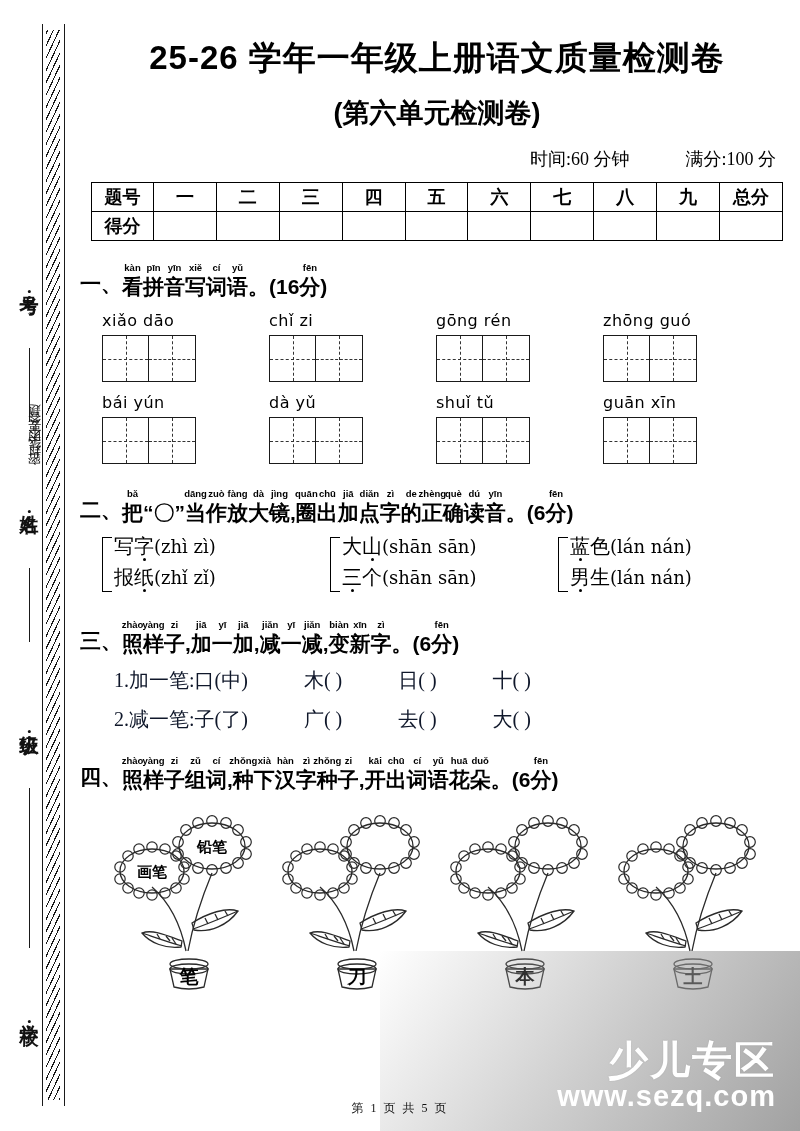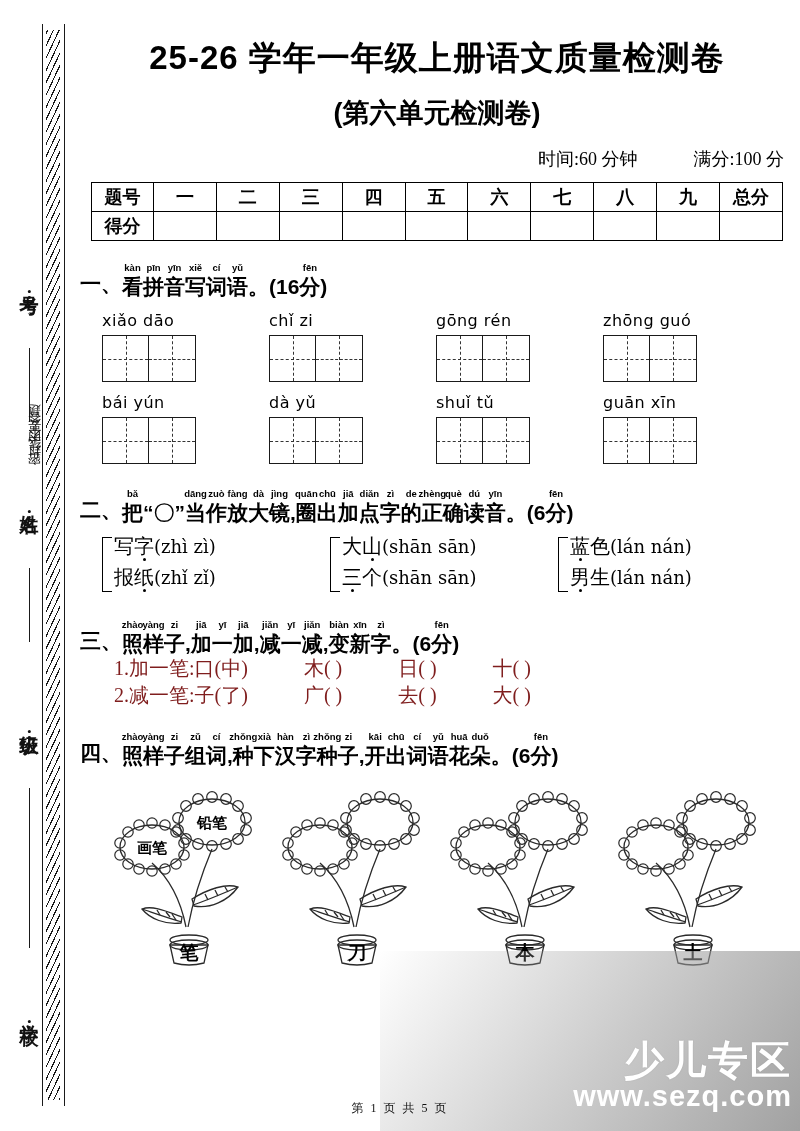--- a/index.html
+++ b/index.html
@@ -89,21 +89,21 @@
   #title-sub {
     margin-top: 14px;
     text-align: center;
     font-size: 27px;
     font-weight: 700;
     color: #000;
     font-family: "Liberation Sans", "DejaVu Sans", sans-serif;
   }
   #meta-row {
     margin-top: 16px;
-    padding-right: 16px;
+    padding-right: 24px;
     display: flex;
     justify-content: flex-end;
     gap: 56px;
     font-size: 18px;
     color: #000;
     text-align: center;
   }
 
   
   #score-table {
@@ -233,22 +233,23 @@
     border-radius: 50%;
   }
   .py-opt {
     font-family: "DejaVu Serif", serif;
     font-size: 18px;
   }
 
   
   .q3-line {
     padding-left: 34px;
+    margin-top: 12px;
     font-size: 20px;
-    color: #7f1d1d;
+    color: #0f172a;
     display: flex;
     align-items: baseline;
     font-family: "Liberation Serif", "DejaVu Serif", serif;
   }
   .q3-lead { white-space: nowrap; }
   .q3-item {
     white-space: nowrap;
     margin-left: 56px;
   }
 
@@ -282,21 +283,21 @@
     text-align: center;
     font-size: 12px;
     color: #111;
     letter-spacing: 2px;
     font-family: "Liberation Serif", "DejaVu Serif", serif;
   }
 
   
   #watermark {
     position: absolute;
-    right: 8px; bottom: 18px;
+    right: 24px; bottom: 18px;
     text-align: right;
     pointer-events: none;
   }
   #wm-brand {
     font-family: "Liberation Sans", "DejaVu Sans", sans-serif;
     font-size: 40px;
     font-weight: 700;
     color: #ffffff;
     letter-spacing: 2px;
     line-height: 1;

